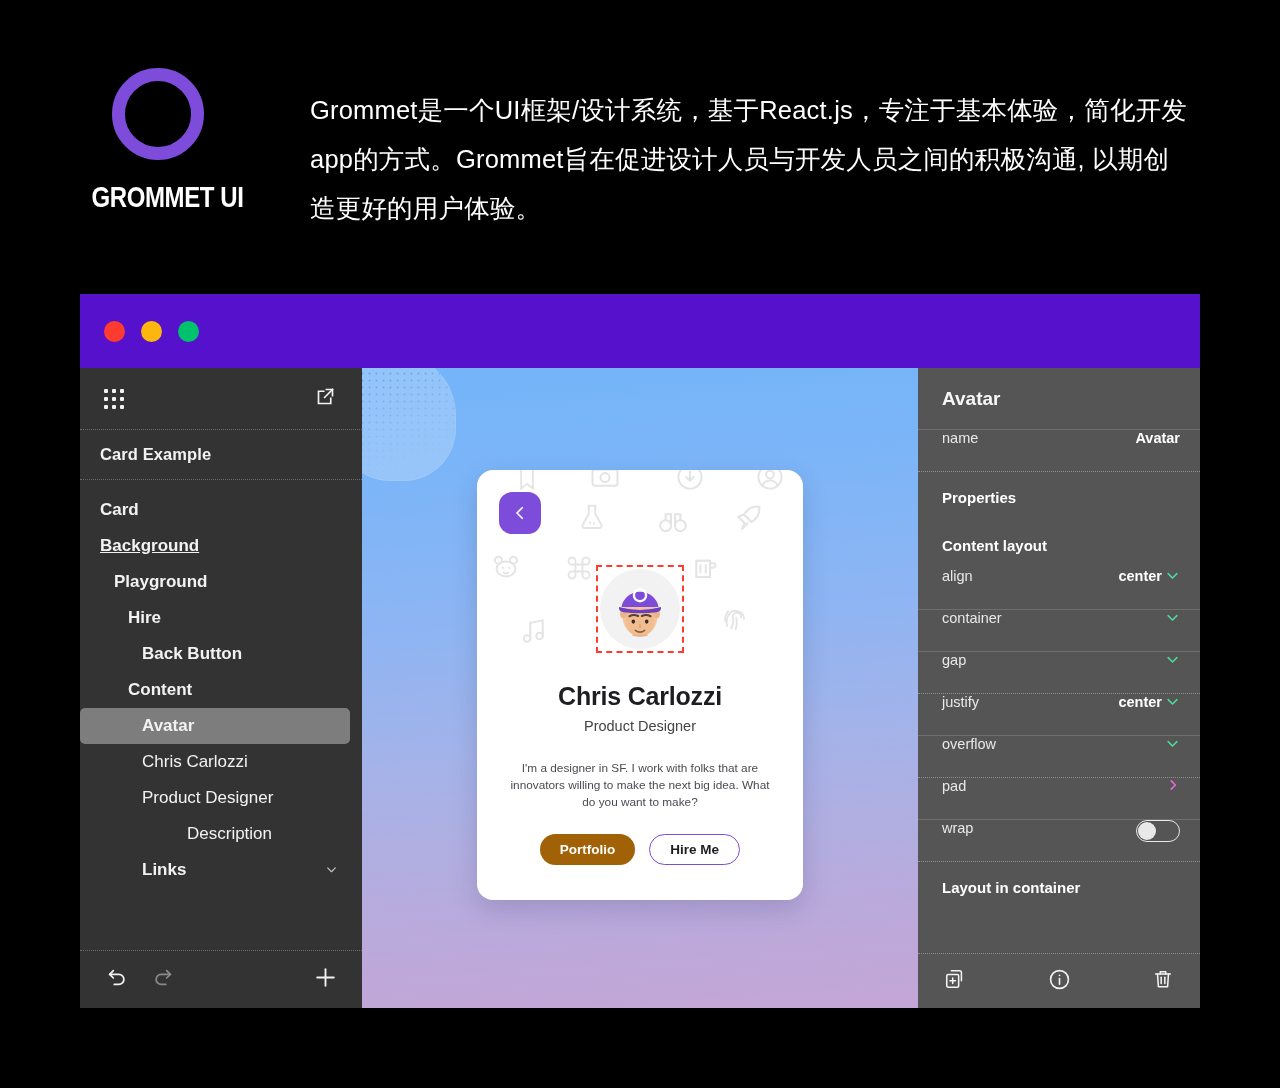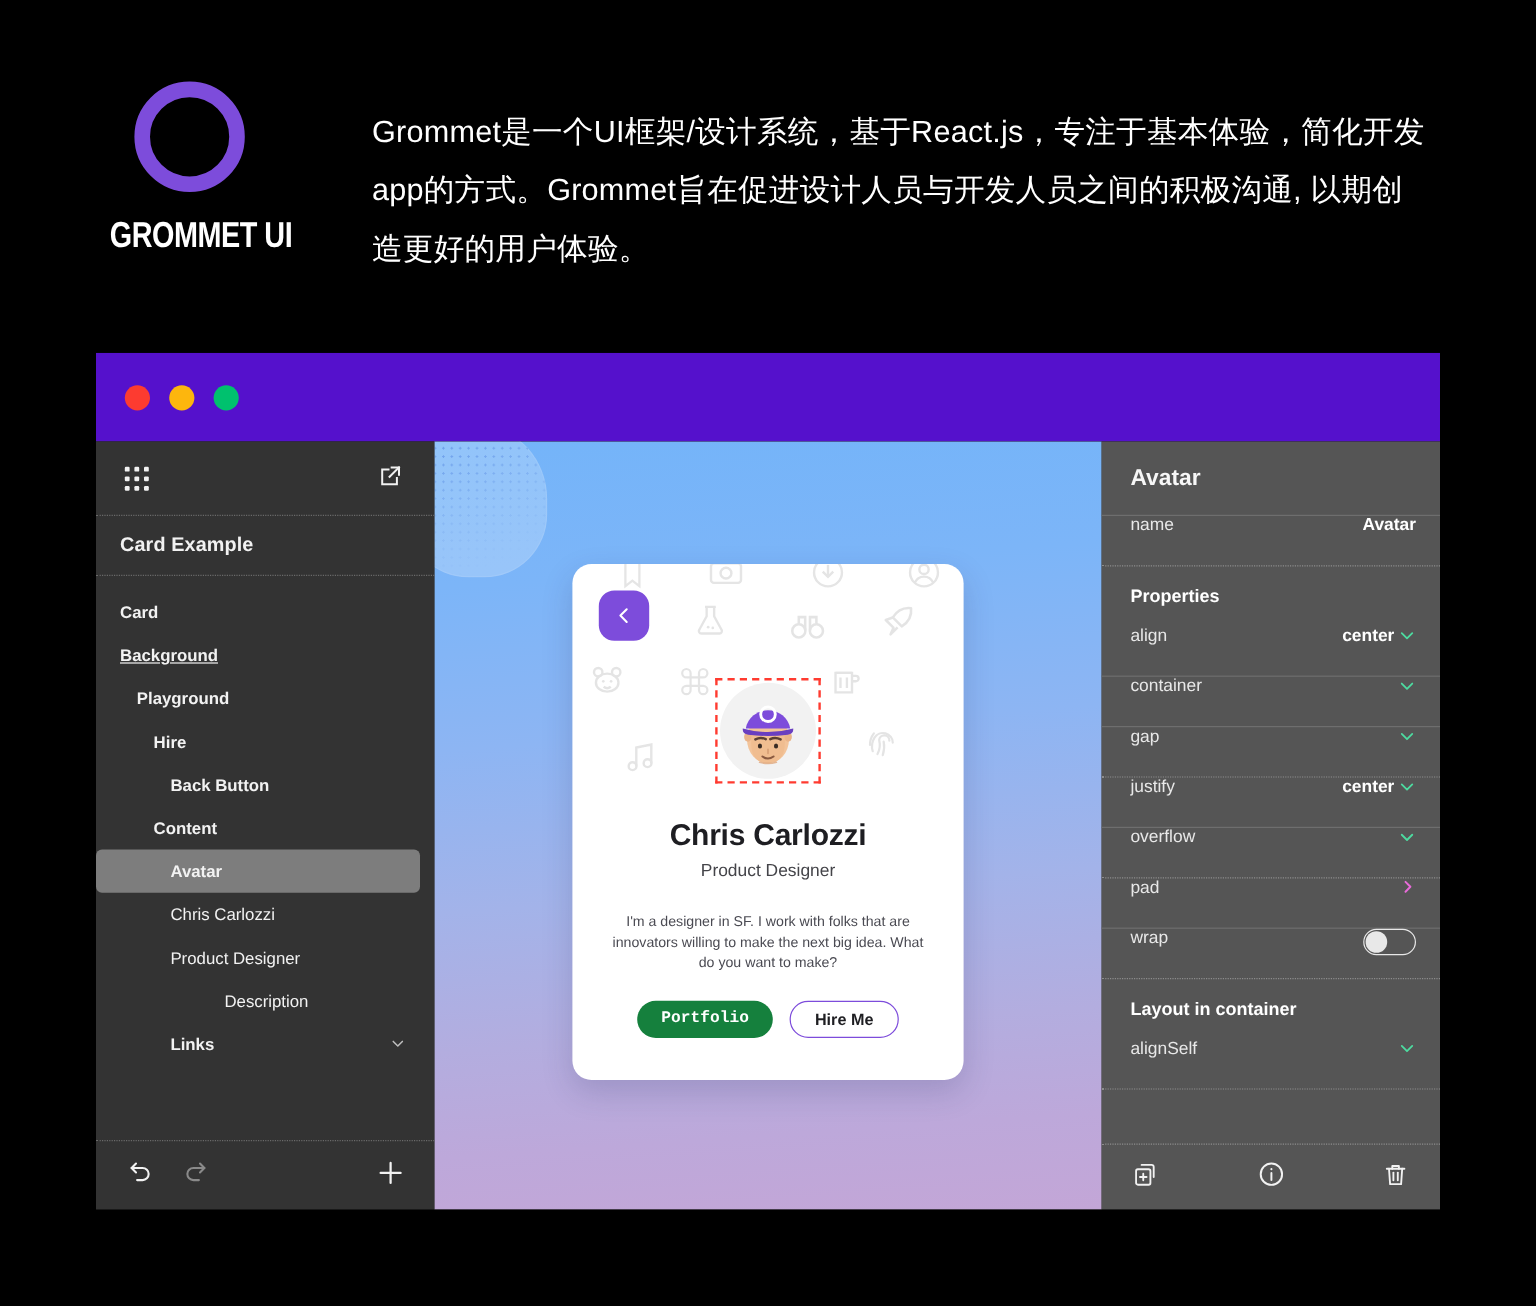--- a/index.html
+++ b/index.html
@@ -77,21 +77,21 @@
   #sidebar-title-row {
     height: 50px; flex: 0 0 50px;
     display: flex; align-items: center; padding-left: 20px;
     border-bottom: 1px dotted #6a6a6a;
   }
   #sidebar-title { color: #f2f2f2; font-size: 16.5px; font-weight: 700; letter-spacing: 0.1px; }
 
   #tree { flex: 1 1 auto; padding-top: 12px; overflow: hidden; }
   .tree-item {
     height: 36px; display: flex; align-items: center;
-    color: #f2f2f2; font-size: 14px;
+    color: #f2f2f2; font-size: 17px;
     border-radius: 5px; margin: 0 12px 0 0;
     padding-right: 12px;
   }
   .tree-item .tlabel { flex: 1 1 auto; white-space: nowrap; }
   .tree-item.bold .tlabel { font-weight: 700; }
   .tree-item.selected { background: #7d7d7d; }
   .tree-chevron { color: #bdbdbd; font-size: 12px; line-height: 1; }
 
   #sidebar-bottom {
     height: 58px; flex: 0 0 58px;
@@ -171,21 +171,21 @@
   }
   #card-actions {
     position: absolute; left: 0; right: 0; top: 364px;
     display: flex; justify-content: center; gap: 14px;
   }
   .pill {
     height: 31px; border-radius: 16px;
     display: flex; align-items: center; justify-content: center;
     font-size: 13.5px; font-weight: 700; padding: 0 20px;
   }
-  #portfolio-button { background: #15803d; color: #ffffff; font-family: Liberation Mono, monospace; }
+  #portfolio-button { background: #a16207; color: #ffffff; }
   #hire-button { background: #ffffff; color: #1e1e22; border: 1.6px solid #7d4cdb; }
 
   
   #props {
     width: 282px; flex: 0 0 282px;
     background: #555555;
     display: flex; flex-direction: column;
     position: relative; z-index: 3;
   }
   #props-header {
@@ -495,20 +495,21 @@
         <span id="props-title">Avatar</span>
       </div>
 
       <div class="prow dotted">
         <span class="pkey">name</span>
         <span class="pval" style="margin-right:0;">Avatar</span>
       </div>
 
       <div class="section-head">Properties</div>
 
+      <div class="section-head sm">Content layout</div>
 
       <div id="prop-rows">
           <div class="prow solid">
             <span class="pkey">align</span>
             <span class="pval">center</span>
             <span class="chev-green"><svg width="15" height="15" viewBox="0 0 24 24" fill="none" stroke="currentColor" stroke-width="2.4" stroke-linecap="round" stroke-linejoin="round">
                 <path d="M5 9l7 7 7-7"></path>
               </svg></span>
           </div>
           <div class="prow solid">
@@ -545,28 +546,20 @@
           <div class="prow dotted">
             <span class="pkey">wrap</span>
             <span class="toggle">
               <i></i>
             </span>
           </div>
         </div>
 
       <div class="section-head">Layout in container</div>
 
-      <div id="layout-rows">
-          <div class="prow dotted">
-            <span class="pkey">alignSelf</span>
-            <span class="chev-green"><svg width="15" height="15" viewBox="0 0 24 24" fill="none" stroke="currentColor" stroke-width="2.4" stroke-linecap="round" stroke-linejoin="round">
-                <path d="M5 9l7 7 7-7"></path>
-              </svg></span>
-          </div>
-        </div>
 
       <div id="props-spacer"></div>
 
       <div id="props-footer">
         <span>
           <svg width="22" height="22" viewBox="0 0 24 24" fill="none" stroke="currentColor" stroke-width="1.7" stroke-linecap="round" stroke-linejoin="round">
             <path d="M8 3h9a2 2 0 0 1 2 2v9"></path>
             <rect x="3" y="7" width="13" height="14" rx="1.6"></rect>
             <path d="M9.5 11v6"></path>
               <path d="M6.5 14h6"></path>

